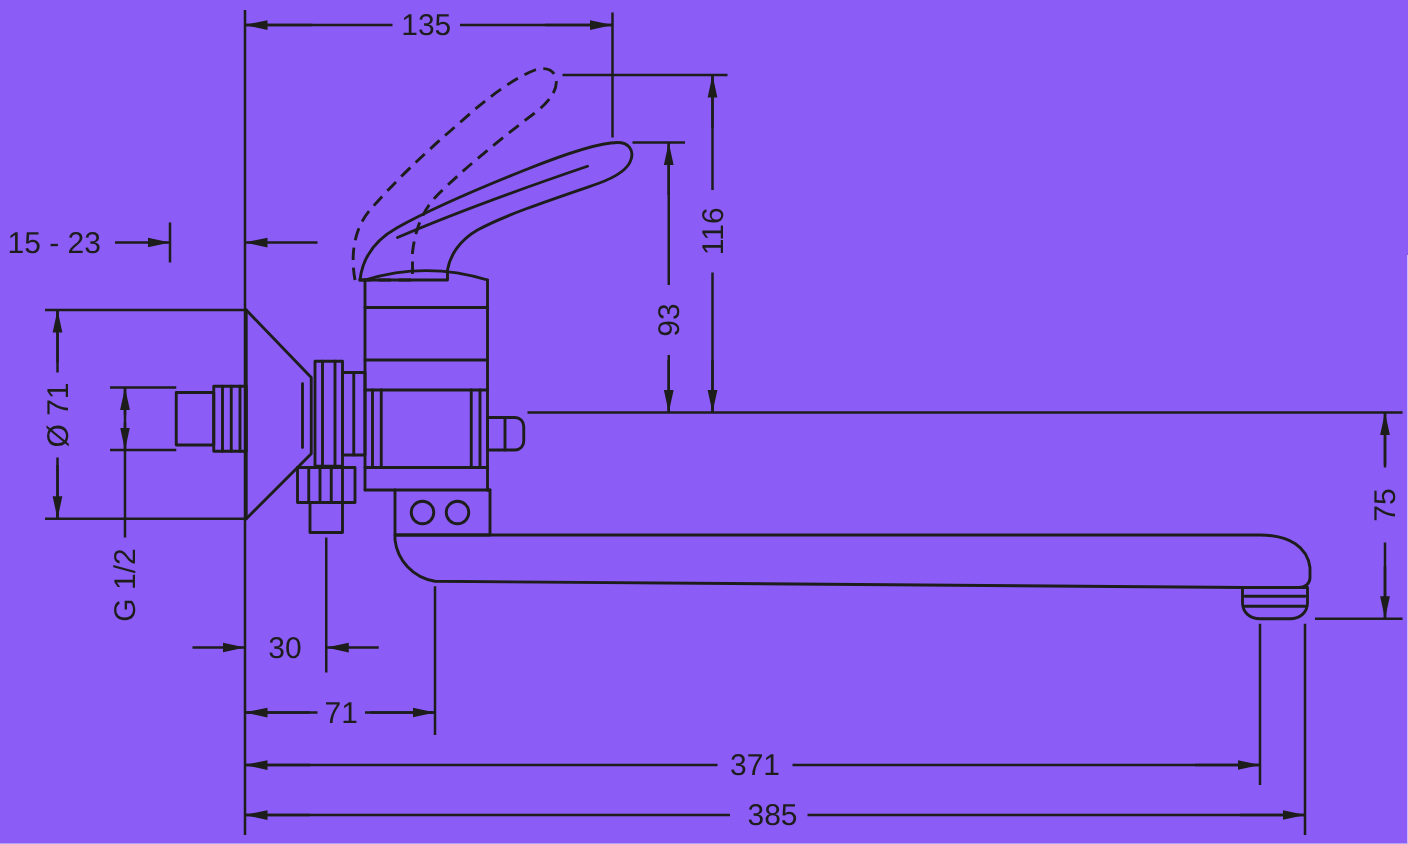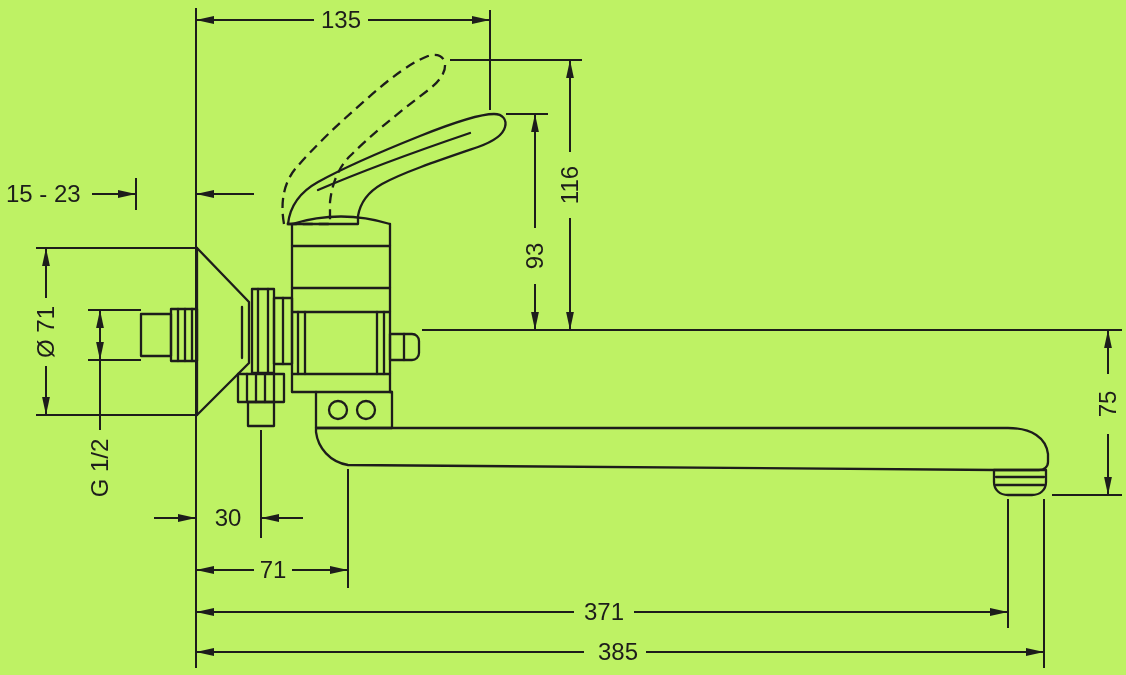--- a/index.html
+++ b/index.html
@@ -4,21 +4,21 @@
 <style>
   html, body {
     margin: 0;
     padding: 0;
     background: #ffffff;
   }
   .frame {
     width: 1126px;
     height: 675px;
     position: relative;
-    background: #bef264;
+    background: #8b5cf6;
     overflow: hidden;
     font-family: "Liberation Sans", sans-serif;
   }
   svg { display: block; }
   .struct {
     fill: none;
     stroke: #1d1d1b;
     stroke-width: 2.3;
     stroke-linecap: round;
     stroke-linejoin: round;

